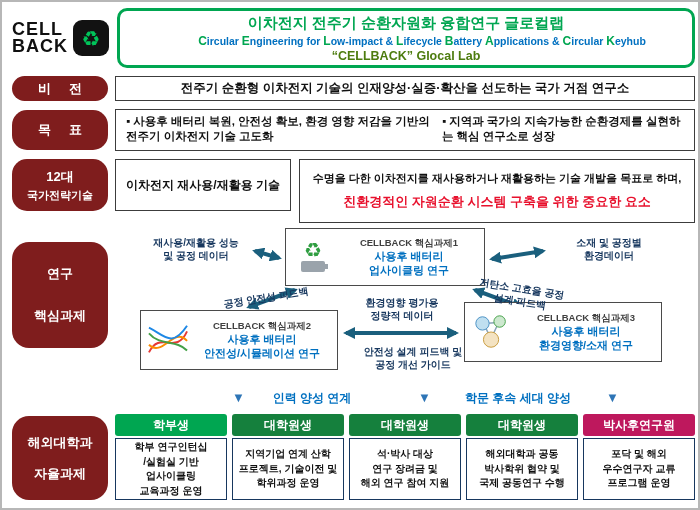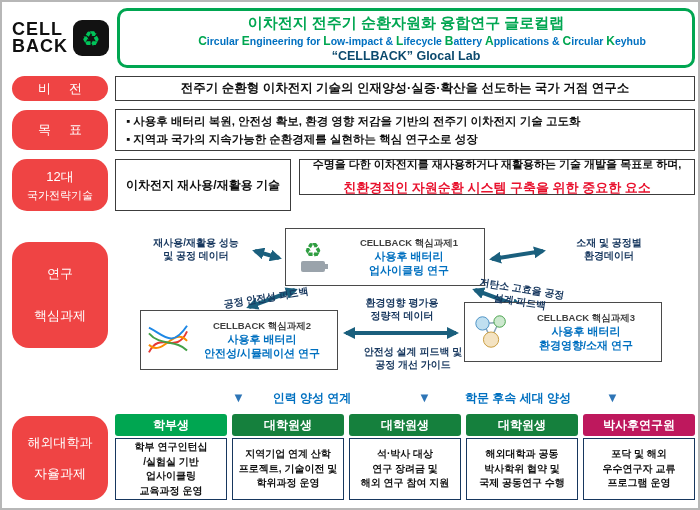--- a/index.html
+++ b/index.html
@@ -14,42 +14,42 @@
   .logo-text{font-weight:bold;font-size:18px;line-height:0.95;letter-spacing:1px;color:#101010;}
   .logo-badge{width:36px;height:36px;background:#121212;border-radius:9px;display:flex;align-items:center;justify-content:center;}
   .recycle{color:#00c45a;font-size:21px;line-height:1;}
 
   
   .header-box{left:115px;top:6px;width:578px;height:60px;border:3px solid #00a651;border-radius:10px;
               display:flex;flex-direction:column;align-items:center;justify-content:center;gap:1px;background:#fff;}
   .h-title{font-size:15px;font-weight:bold;color:#00a651;}
   .h-sub{font-size:10.5px;font-weight:bold;color:#0070c0;margin-left:32px;}
   .h-sub .hl{color:#00a651;font-size:12px;}
-  .h-tag{font-size:12.5px;font-weight:bold;color:#0c4a6e;}
-
-  
-  .navy{background:#ef4444;color:#fff;display:flex;flex-direction:column;align-items:center;justify-content:center;font-weight:normal;}
+  .h-tag{font-size:12.5px;font-weight:bold;color:#4d7c0f;}
+
+  
+  .navy{background:#7f1d1d;color:#fff;display:flex;flex-direction:column;align-items:center;justify-content:center;font-weight:bold;}
   .gapwide{letter-spacing:0.55em;padding-left:0.55em;}
   .lbl-vision{left:10px;top:74px;width:96px;height:25px;border-radius:13px;font-size:13px;}
   .lbl-goal{left:10px;top:108px;width:96px;height:40px;border-radius:15px;font-size:13px;}
   .lbl-strat{left:10px;top:157px;width:96px;height:52px;border-radius:15px;gap:2px;}
   .lbl-strat .l1{font-size:13px;}
   .lbl-strat .l2{font-size:11px;}
   .lbl-research{left:10px;top:240px;width:96px;height:106px;border-radius:17px;font-size:13px;gap:24px;}
   .lbl-talent{left:10px;top:414px;width:96px;height:84px;border-radius:17px;font-size:13px;gap:13px;}
 
   
   .bordered{background:#fff;border:1.6px solid #3c3c3c;}
   .box-vision{left:113px;top:74px;width:580px;height:25px;display:flex;align-items:center;justify-content:center;
               font-weight:bold;font-size:12.5px;color:#111;}
-  .box-goal{left:113px;top:107px;width:580px;height:42px;padding:4px 10px;display:flex;flex-direction:column;
+  .box-goal{left:113px;top:107px;width:580px;height:42px;padding:4px 10px;display:flex;flex-direction:row;
             justify-content:center;gap:3px;font-weight:bold;font-size:11.5px;color:#111;}
   .box-tech{left:113px;top:157px;width:176px;height:52px;display:flex;align-items:center;justify-content:center;
             font-weight:bold;font-size:12px;text-align:center;color:#111;}
-  .box-stratdesc{left:297px;top:157px;width:396px;height:36px;display:flex;flex-direction:column;align-items:center;
+  .box-stratdesc{left:297px;top:157px;width:396px;height:64px;display:flex;flex-direction:column;align-items:center;
                  justify-content:center;gap:7px;text-align:center;}
   .sd1{font-size:11px;font-weight:bold;color:#111;}
   .sd2{font-size:13px;font-weight:bold;color:#e8112d;}
 
   
   .proj{background:#fff;border:1.5px solid #4a4a4a;display:flex;align-items:center;gap:4px;padding:3px 6px;}
   .proj .txt{flex:1;text-align:center;}
   .p-title{font-size:9.5px;font-weight:bold;color:#3f3f3f;}
   .p-line{font-size:11px;font-weight:bold;color:#0070c0;line-height:1.2;}
   .proj1{left:283px;top:226px;width:200px;height:58px;}

